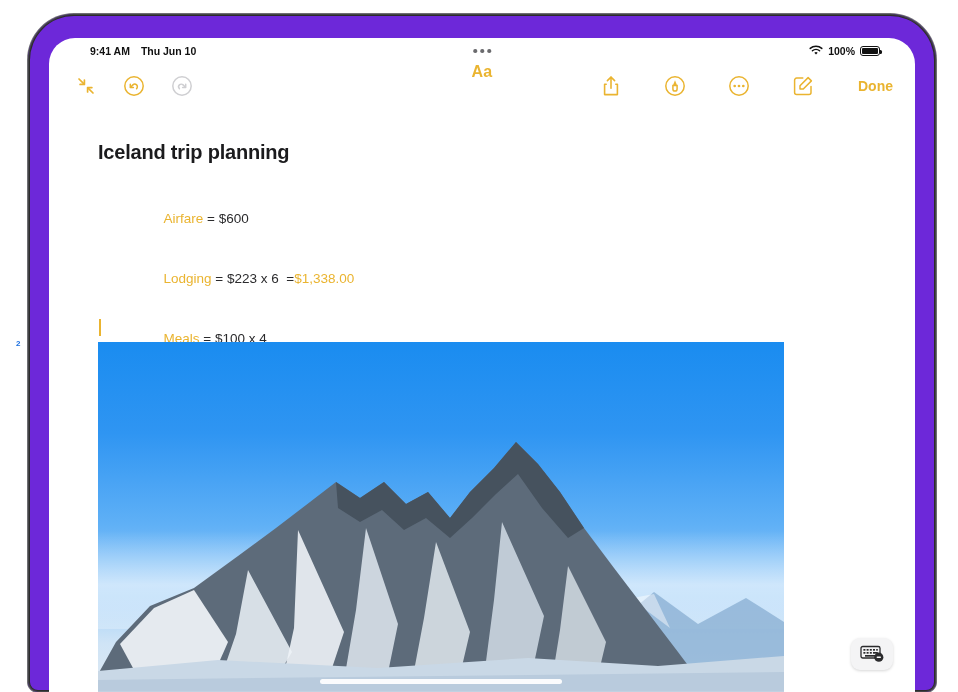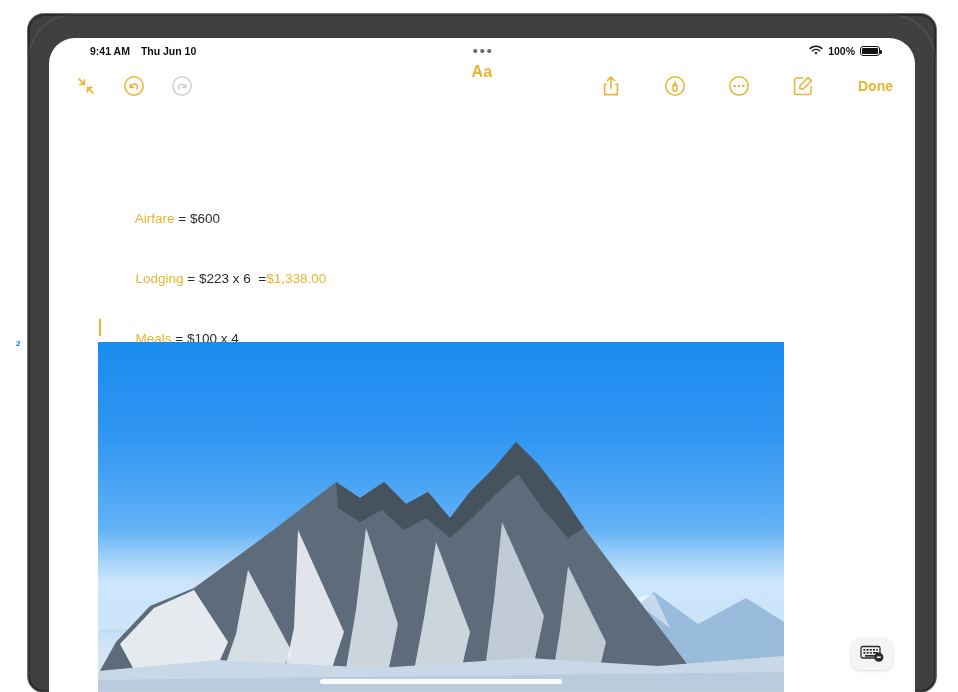--- a/index.html
+++ b/index.html
@@ -13,26 +13,25 @@
   #page-marker{
     position:absolute;left:16px;top:340px;
     font-size:8px;color:#1a6fe0;font-weight:700;
     line-height:1;user-select:none;
   }
 
   
   #device{
     position:absolute;left:28px;top:14px;
     width:908px;height:678px;
-    background:#404040;
+    background:#6d28d9;
     border-top-left-radius:46px;border-top-right-radius:46px;
     border-bottom-left-radius:10px;border-bottom-right-radius:10px;
     box-shadow:inset 0 0 0 2px #2b2b2d, 0 0 0 1px #6e6e73;
     overflow:hidden;
-    border-radius:16px;
   }
   #device::after{
     content:"";position:absolute;inset:0;
     border-top-left-radius:46px;border-top-right-radius:46px;
     border-bottom-left-radius:10px;border-bottom-right-radius:10px;
     box-shadow:inset 0 0 0 1px rgba(255,255,255,.12);
     pointer-events:none;
   }
 
   
@@ -92,21 +91,21 @@
   }
   #note-title{
     position:absolute;left:49px;top:34px;
     font-size:20px;font-weight:700;color:#1b1b1d;letter-spacing:-.2px;
   }
   #calc-block{
     position:absolute;left:49px;top:82px;
     font-size:13.5px;line-height:20px;color:#2b2b2d;
   }
   .calc-line{white-space:pre;}
-  .var{color:#eab430;}
+  .var{color:#eab430;margin-left:28px;}
   .res{color:#eab430;}
   #total-line{
     position:absolute;left:49px;top:190px;
     font-size:13.5px;line-height:20px;color:#2b2b2d;white-space:pre;
   }
   #caret{
     position:absolute;left:50px;top:212px;
     width:2px;height:17px;background:#eab430;
   }
 
@@ -256,20 +255,21 @@
             <path d="M19 11.4v6.1a2 2 0 0 1-2 2H4.6a2 2 0 0 1-2-2V5.1a2 2 0 0 1 2-2h6.2"></path>
             <path d="M16.1 2.6l3.3 3.3-8.1 8.1H8v-3.3l8.1-8.1z"></path>
           </svg>
         </div>
         <div class="done-btn">Done</div>
       </div>
     </div>
 
     <div id="note">
 
+      <div id="note-title">Iceland trip planning</div>
 
       <div id="calc-block">
         <div class="calc-line">
           <span class="var">Airfare</span><span> = $600</span><span class="res"></span>
         </div>
         <div class="calc-line">
           <span class="var">Lodging</span><span> = $223 x 6  =</span><span class="res">$1,338.00</span>
         </div>
         <div class="calc-line">
           <span class="var">Meals</span><span> = $100 x 4</span><span class="res"></span>

